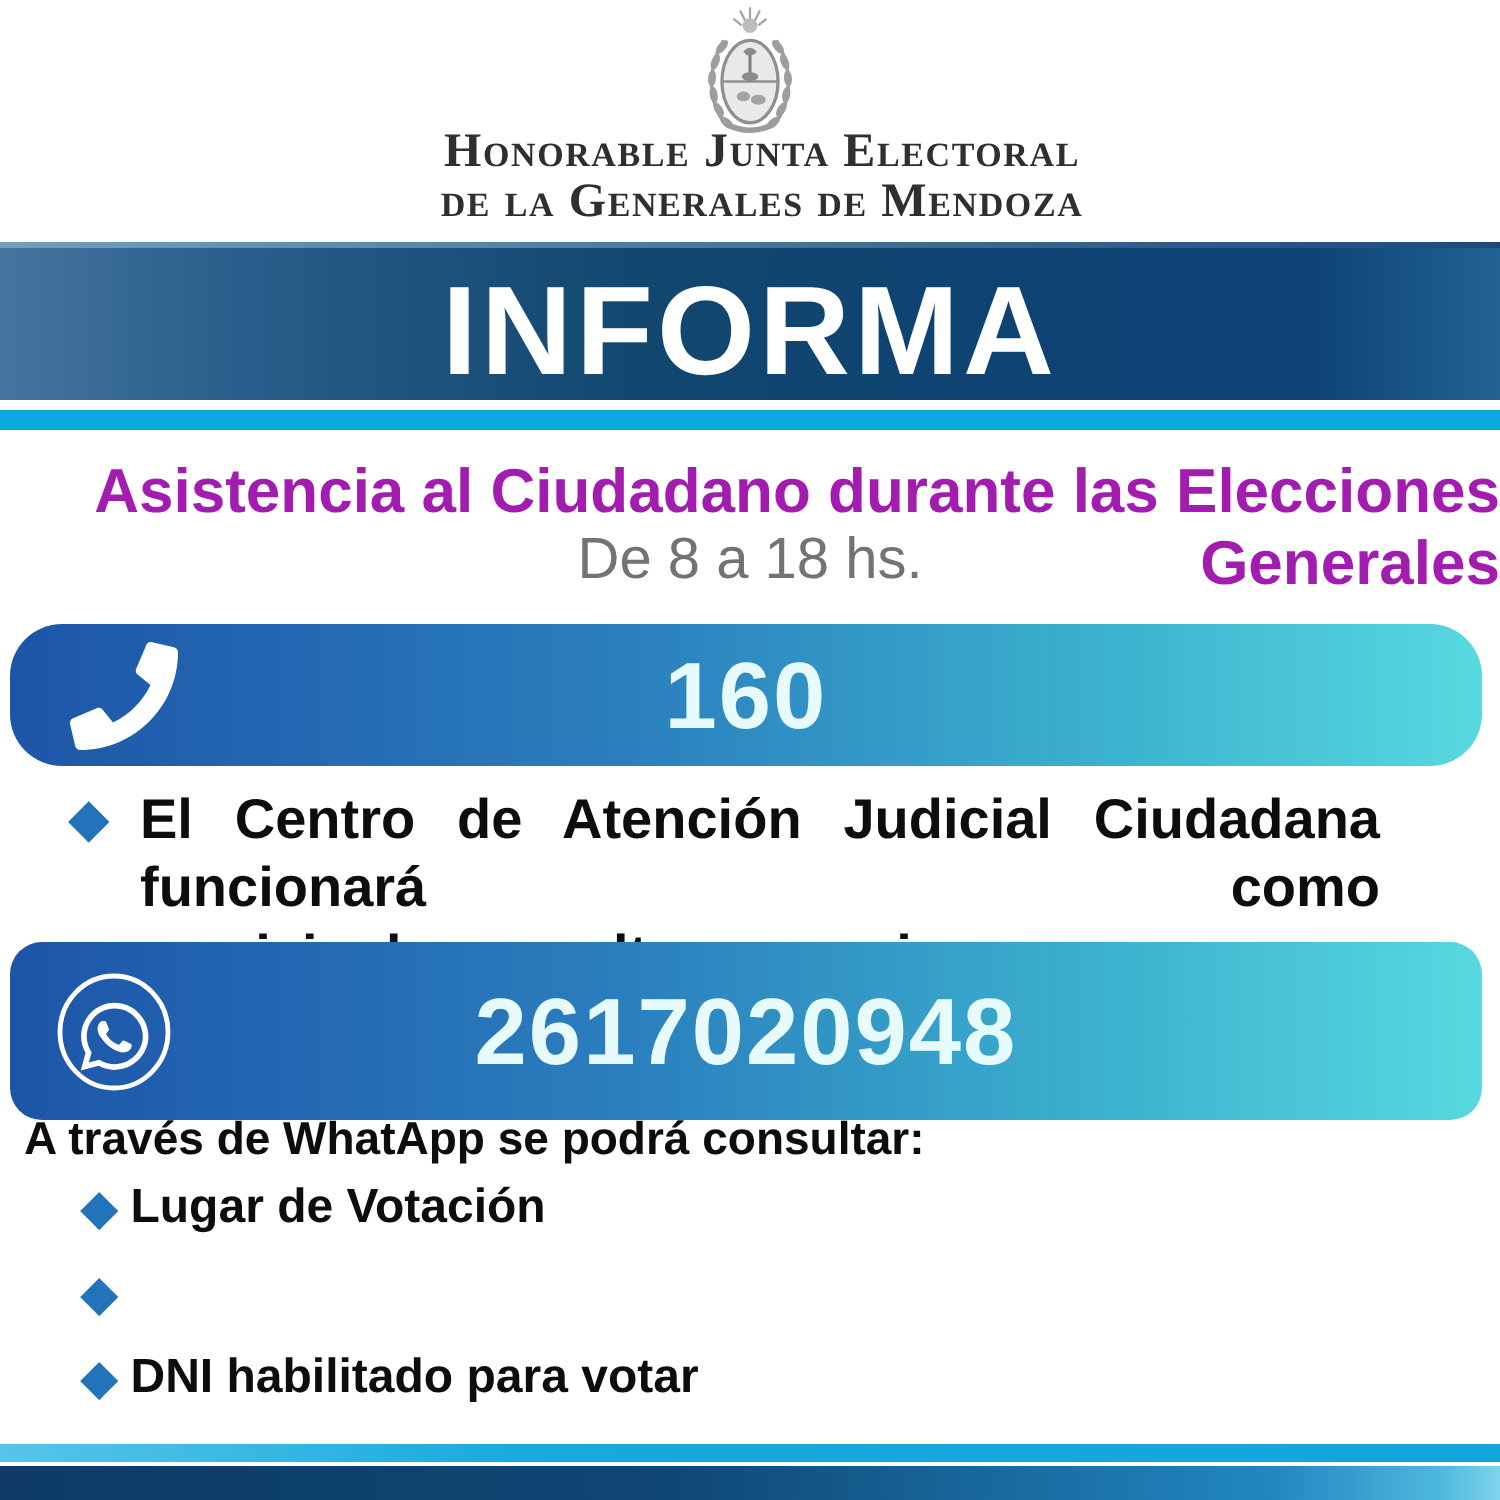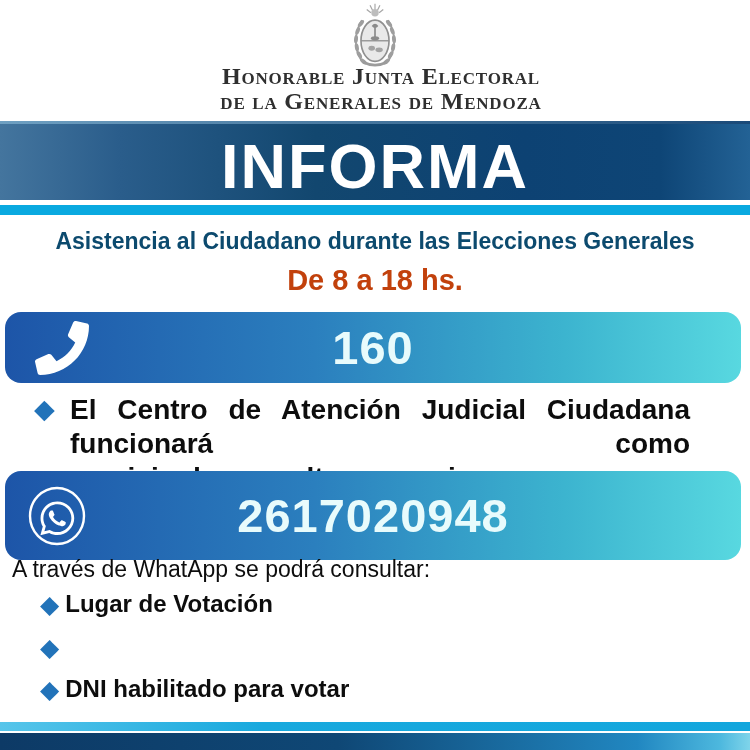--- a/index.html
+++ b/index.html
@@ -24,44 +24,44 @@
   .banner::before{
     content:"";position:absolute;top:0;left:0;right:0;height:3px;
     background:linear-gradient(90deg,#6fa0c2,#1b4a78);
   }
   .banner-title{
     position:absolute;left:0;right:0;top:6px;text-align:center;color:#ffffff;
     font-size:63px;font-weight:bold;letter-spacing:2px;line-height:78px;
   }
   .cyan-divider{position:absolute;top:205px;left:0;right:0;height:10px;background:#0aa9e0;}
   
-  .subtitle{position:absolute;top:228px;left:0;right:0;text-align:center;color:#0c4a6e;font-weight:bold;font-size:23px;}
-  .hours{position:absolute;top:264px;left:0;right:0;text-align:center;color:#c2410c;font-weight:bold;font-size:29px;}
+  .subtitle{position:absolute;top:228px;left:0;right:0;text-align:right;color:#a21caf;font-weight:bold;font-size:31px;}
+  .hours{position:absolute;top:264px;left:0;right:0;text-align:center;color:#737373;font-weight:normal;font-size:29px;}
   
   .contact-bar{
     position:absolute;left:5px;right:9px;height:71px;border-radius:16px;
     background:linear-gradient(90deg,#1d55a8 0%,#2b7fbe 42%,#3cb4cf 76%,#58d8e0 100%);
   }
-  .bar-phone{top:312px;}
+  .bar-phone{top:312px;border-radius:26px;}
   .bar-whatsapp{top:471px;height:89px;}
   .bar-number{
     position:absolute;left:0;right:0;top:0;bottom:0;display:flex;align-items:center;justify-content:center;
     color:#e8fbfc;font-size:47px;font-weight:bold;letter-spacing:1px;
   }
   .bar-icon{position:absolute;top:50%;transform:translateY(-50%);}
   .phone-icon{left:30px;width:54px;height:54px;}
   .whatsapp-icon{left:22px;width:60px;height:60px;}
   
   .note{position:absolute;top:393px;left:70px;width:620px;color:#0d0d0d;font-weight:bold;font-size:28px;line-height:34px;}
   .note-l1{text-align:justify;text-align-last:justify;}
   .note-l2{text-align:left;}
   .diamond{color:#2273b9;font-weight:normal;}
   .note-diamond{position:absolute;top:392px;left:34px;font-size:27px;line-height:34px;}
   
-  .wa-intro{position:absolute;top:556px;left:12px;color:#0d0d0d;font-weight:normal;font-size:23px;}
+  .wa-intro{position:absolute;top:556px;left:12px;color:#0d0d0d;font-weight:bold;font-size:23px;}
   .wa-list{position:absolute;top:590px;left:40px;right:20px;list-style:none;margin:0;padding:0;}
   .wa-item{display:flex;align-items:center;height:28px;margin-bottom:14.5px;color:#0d0d0d;font-weight:bold;font-size:24px;}
   .wa-item .diamond{font-size:25px;margin-right:6px;line-height:28px;}
   
   .footer-cyan{position:absolute;top:722px;left:0;right:0;height:9px;
     background:linear-gradient(90deg,#57c5ea 0%,#18a9de 35%,#12a6dd 100%);}
   .footer-navy{position:absolute;top:733px;left:0;right:0;height:17px;
     background:linear-gradient(90deg,#0d3a66 0%,#0f4775 45%,#2187c1 85%,#4db8de 96%,#7fd4ea 100%);}
 </style>
 </head>

